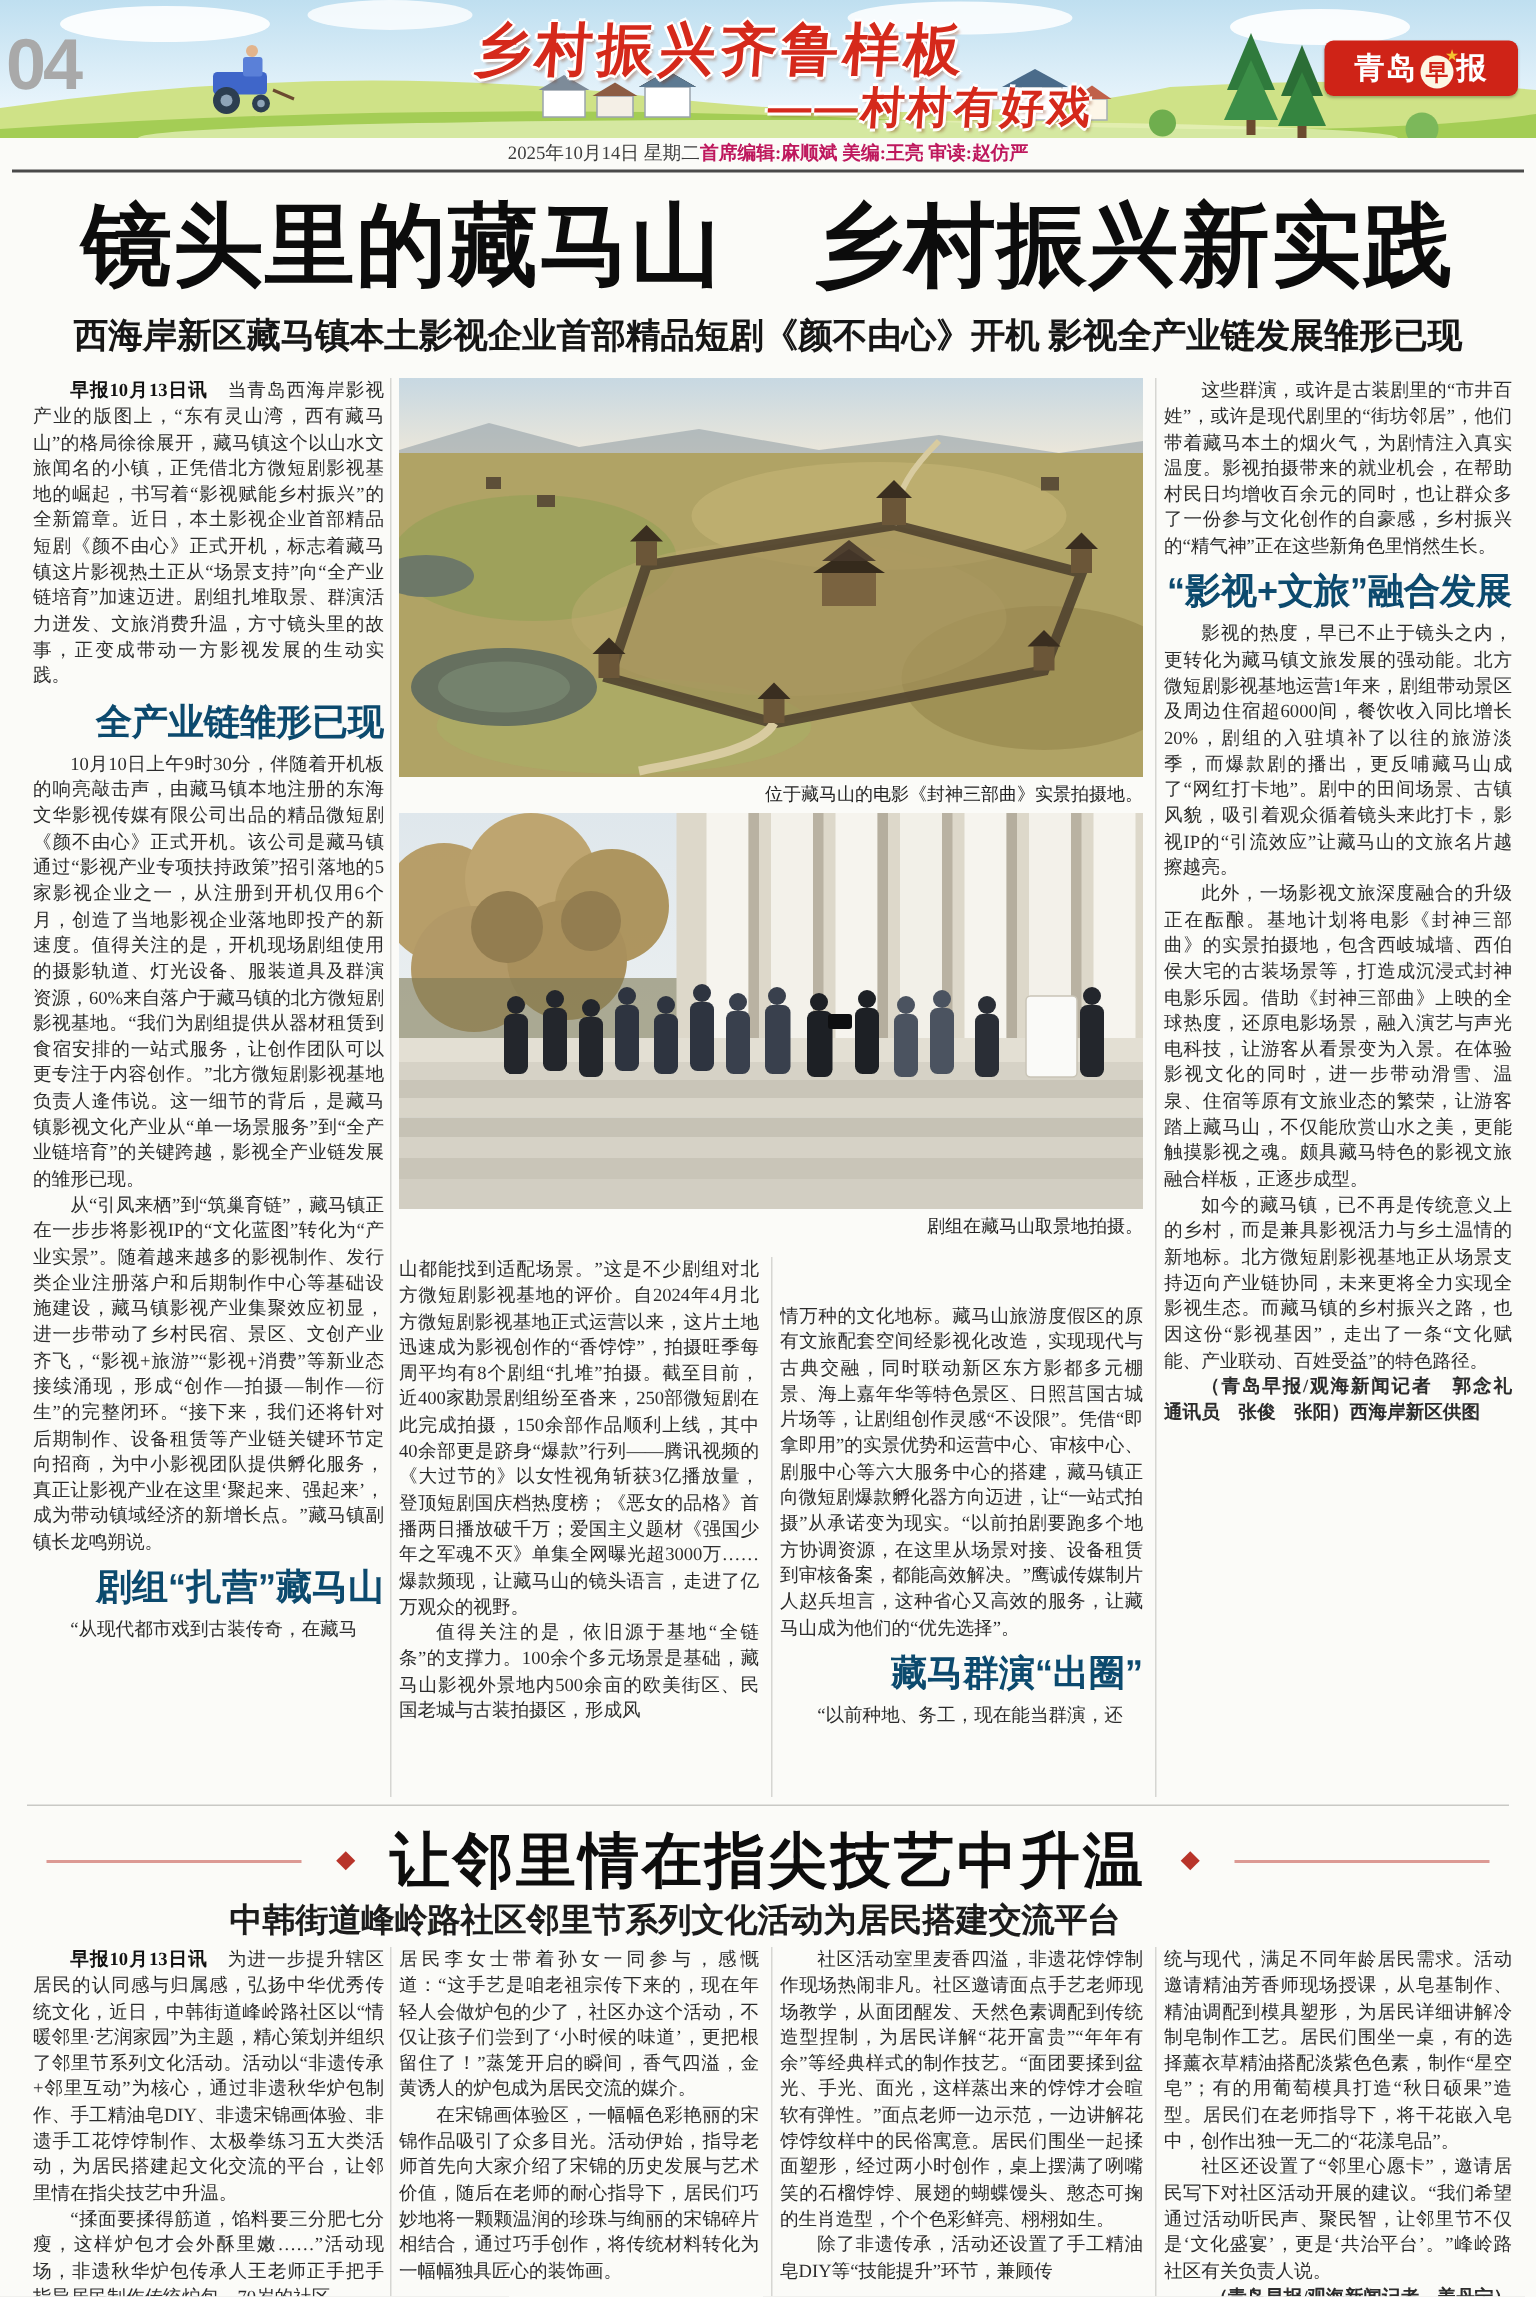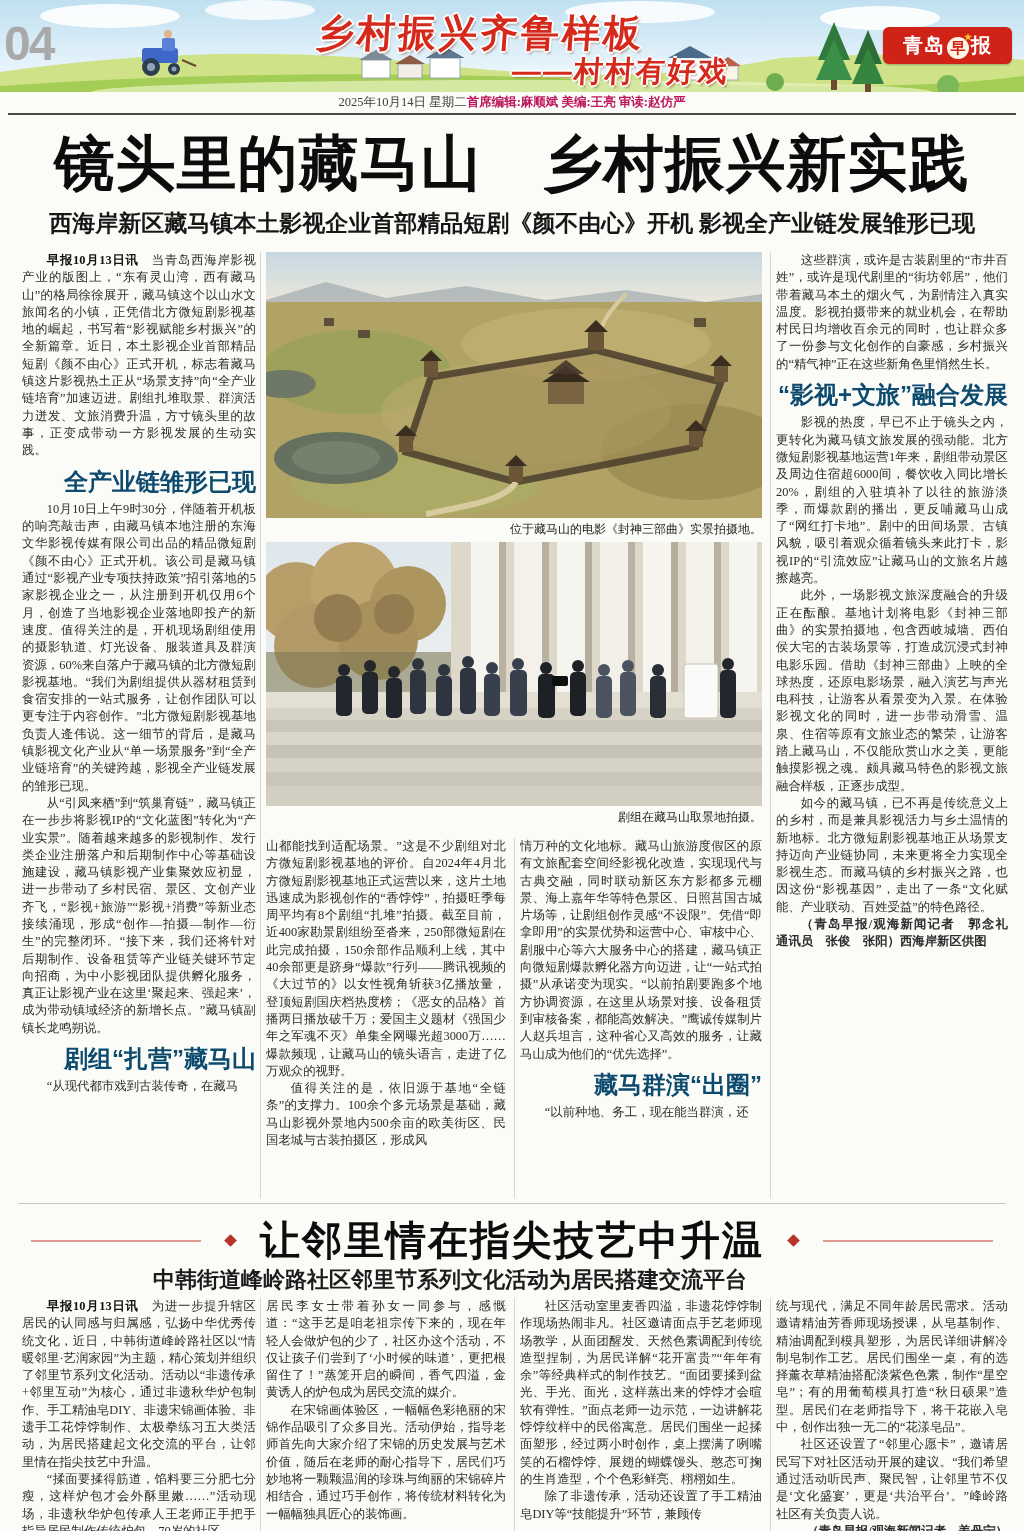--- a/index.html
+++ b/index.html
@@ -36,21 +36,21 @@
   
   .col{position:absolute;overflow:hidden;font-size:12.4px;line-height:17.3px;text-align:justify;}
   .col p{margin:0;text-indent:2em;}
   .col p.cont{text-indent:0;}
   .col .lead{font-weight:700;color:#111;}
   .sec-head{font-family:"Liberation Sans",sans-serif;font-size:24px;font-weight:800;color:#0c4a6e;
             text-align:right;text-indent:0 !important;margin:13px 0 11px 0 !important;}
   .byline{font-weight:700;}
   .col1m{left:22px;top:252px;width:234px;height:946px;}
   .col2m{left:266px;top:838px;width:240px;height:360px;}
-  .col3m{left:520px;top:838px;width:242px;height:360px;}
+  .col3m{left:520px;top:869px;width:242px;height:360px;}
   .col4m{left:776px;top:252px;width:232px;height:946px;}
   .vrule{position:absolute;width:1px;background:#d6d6d2;}
   
   .photo{position:absolute;background:#ccc;overflow:hidden;}
   .photo svg{display:block;width:100%;height:100%;}
   .photo1{left:266px;top:252px;width:496px;height:266px;}
   .cap1{position:absolute;left:266px;top:521px;width:496px;text-align:right;font-size:12px;color:#222;padding-right:2px;}
   .photo2{left:266px;top:542px;width:496px;height:264px;}
   .cap2{position:absolute;left:266px;top:809px;width:496px;text-align:right;font-size:12px;color:#222;padding-right:2px;}
   

